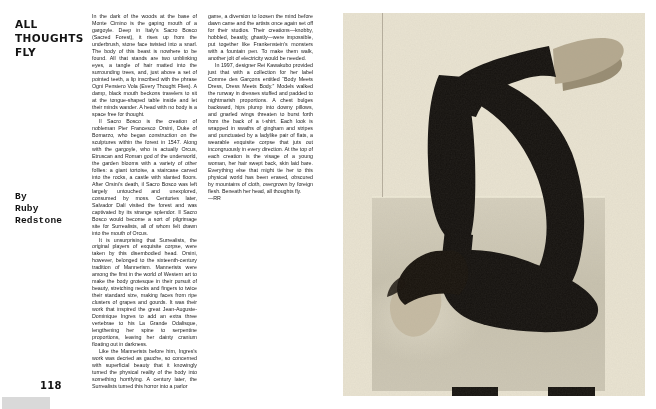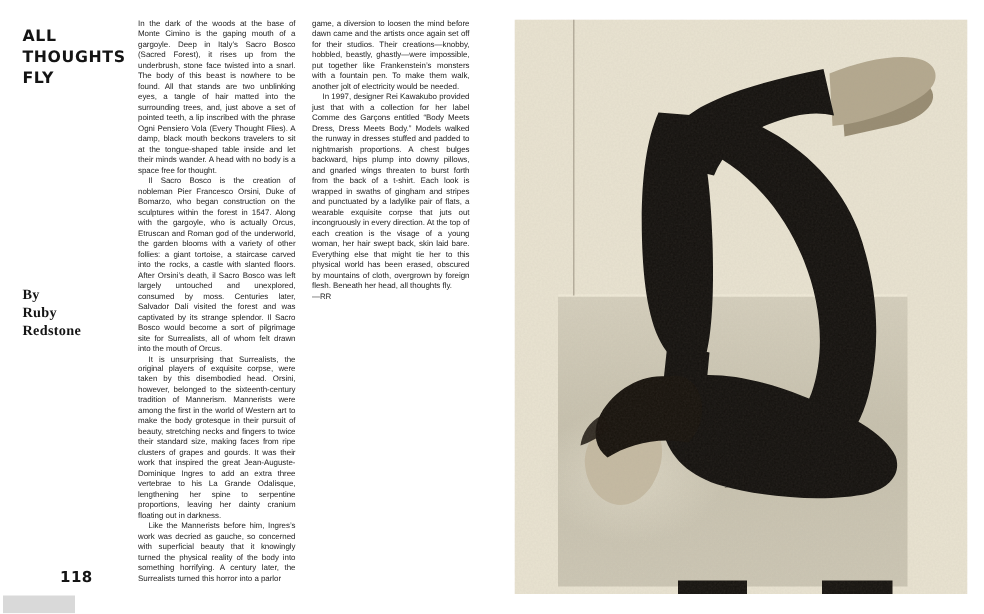--- a/index.html
+++ b/index.html
@@ -9,21 +9,21 @@
   }
   
   .title{
     position:absolute;left:15px;top:11px;
     font-family:"DejaVu Sans",sans-serif;font-weight:700;
     font-size:10.5px;line-height:13.8px;letter-spacing:.4px;
     color:#141414;white-space:pre-line;
   }
   .byline{
     position:absolute;left:15px;top:191px;
-    font-family:Liberation Serif, serif;font-weight:700;
+    font-family:Liberation Mono, monospace;font-weight:700;
     font-size:9.5px;line-height:12.2px;letter-spacing:.2px;
     color:#141414;white-space:pre-line;
   }
   .pagenum{
     position:absolute;left:40px;top:380px;
     font-family:"DejaVu Sans",sans-serif;font-weight:700;
     font-size:10px;color:#141414;letter-spacing:.3px;
   }
   .corner-tab{
     position:absolute;left:2px;top:397px;width:48px;height:12px;

